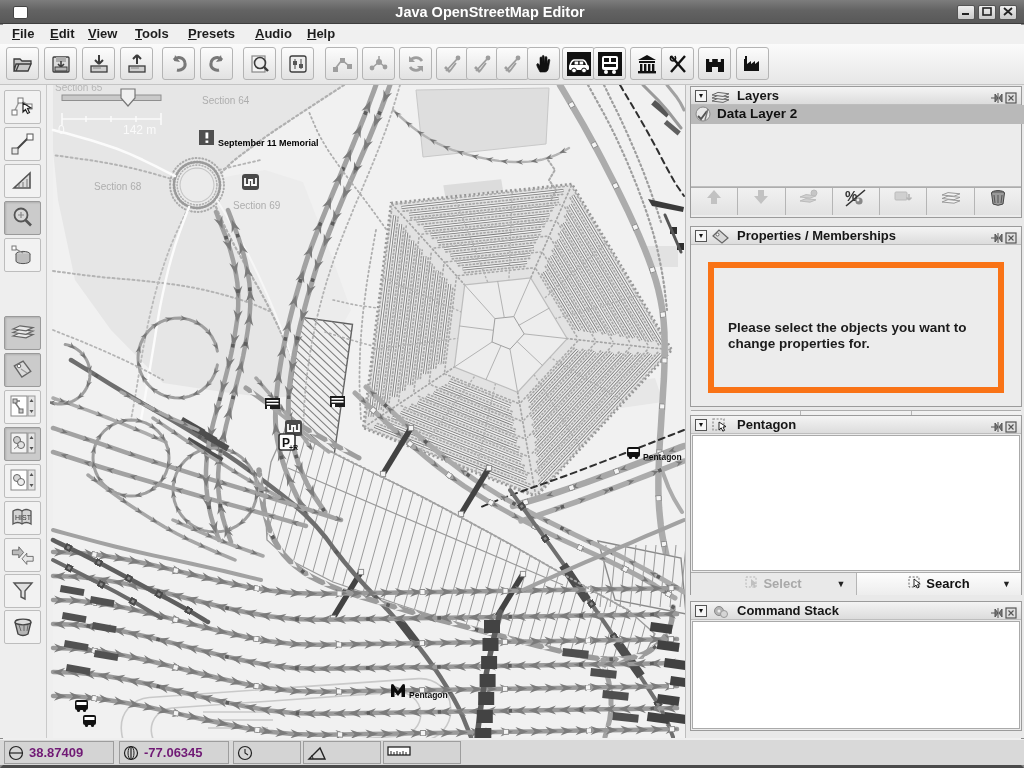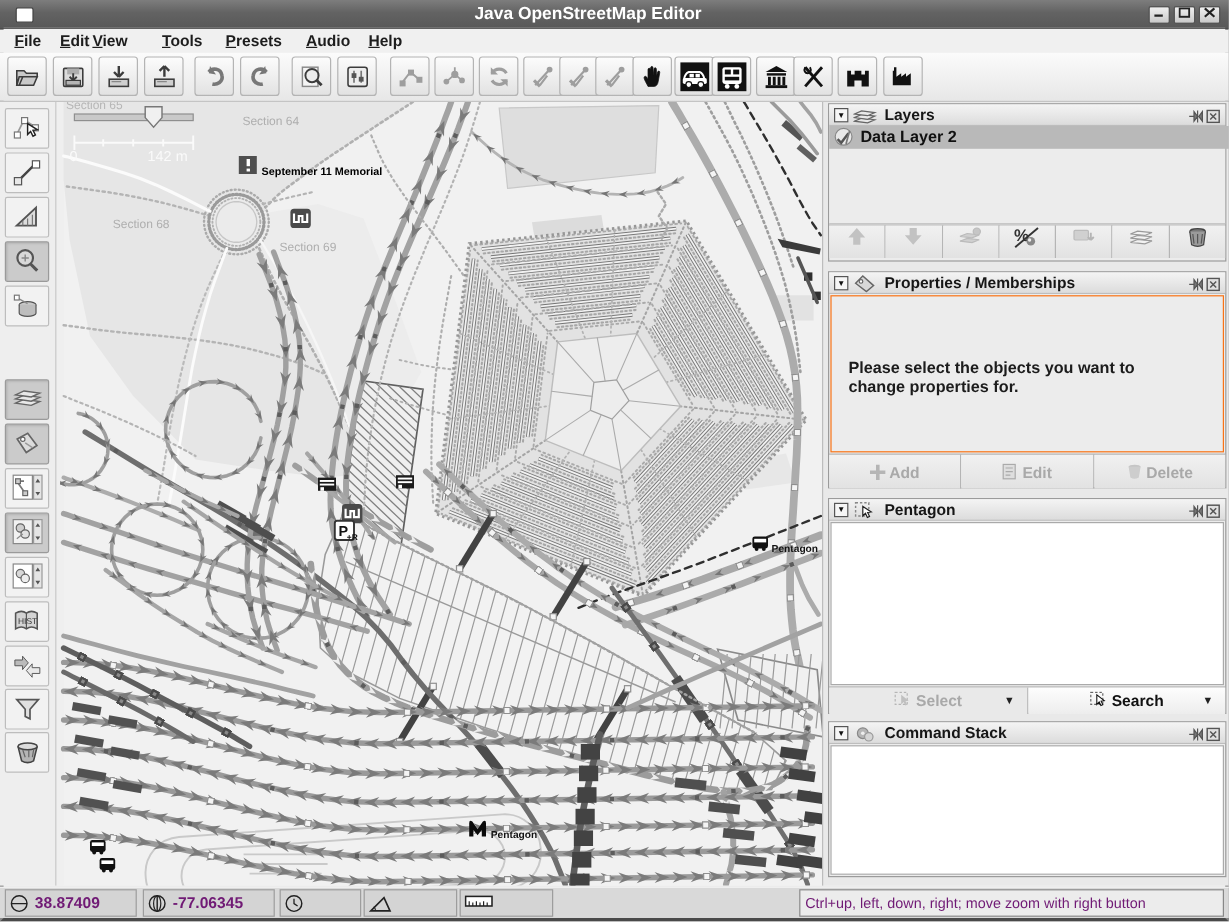--- a/index.html
+++ b/index.html
@@ -68,21 +68,21 @@
 <div class="wbtn" style="right:28px"><svg width="10" height="9">
           <rect x="1" y="1" width="8" height="7" fill="none" stroke="#222" stroke-width="1.6"></rect>
         </svg></div>
 <div class="wbtn" style="right:7px"><svg width="10" height="9">
           <path d="M1,1 L9,8 M9,1 L1,8" stroke="#222" stroke-width="1.8"></path>
         </svg></div>
 </div>
 <div id="menu">
       <span style="left:12px"><u>F</u>ile</span>
       <span style="left:50px"><u>E</u>dit</span>
-      <span style="left:77px"><u>V</u>iew</span>
+      <span style="left:88px"><u>V</u>iew</span>
       <span style="left:135px"><u>T</u>ools</span>
       <span style="left:188px"><u>P</u>resets</span>
       <span style="left:255px"><u>A</u>udio</span>
       <span style="left:307px"><u>H</u>elp</span>
     </div>
 <div id="tbar">
       <div class="tb" style="left:6px">
         <svg width="24" height="24">
           <path d="M3,19 V7 h6 l2,2 h9 v3 H8 l-3,7 z M5,12 h15 l-3,7 H3 z" fill="#c9c9c9" stroke="#3c3c3c" stroke-width="1.3"></path>
         </svg>
@@ -936,21 +936,21 @@
             </svg></div>
 <div class="ptitle">Properties / Memberships</div>
           <div class="hbtns"><svg width="28" height="12">
               <g stroke="#444" stroke-width="1.2" fill="#bbb">
                 <path d="M1,6 h4 M5,2 l3,4 l-3,4 z M12,2 l-3,4 l3,4 z M8,1 v10" fill="#777" stroke="#555" stroke-width="1"></path>
               </g>
               <rect x="16" y="1" width="10" height="10" fill="#e0e0e0" stroke="#555" stroke-width="1.2"></rect>
               <path d="M18.5,3.5 l5,5 m0,-5 l-5,5" stroke="#555" stroke-width="1.2"></path>
             </svg></div>
         </div>
-<div class="pbody" style="height:131px;border:1px solid #f97316;margin:1px;">
+<div class="pbody" style="height:131px;border:6px solid #f97316;margin:17px;">
 <div style="position:absolute;left:14px;top:52px;font-size:13.5px;font-weight:bold;color:#1c1c1c;line-height:16px">Please select the objects you want to<br>change properties for.</div>
 </div>
 <div class="btnrow" style="height:29px">
 <div class="b" style="line-height:29px"><svg width="13" height="13" style="vertical-align:-2px">
               <path d="M5,0 h3 v5 h5 v3 h-5 v5 h-3 v-5 H0 v-3 h5 z" fill="#b5b5b5"></path>
             </svg> Add</div>
 <div class="b" style="line-height:29px"><svg width="13" height="14" style="vertical-align:-2px">
               <rect x="1" y="1" width="10" height="12" fill="#dedede" stroke="#aaa"></rect>
               <path d="M3,4 h6 M3,7 h6 M3,10 h4" stroke="#aaa"></path>
             </svg> Edit</div>
@@ -1035,16 +1035,13 @@
           <path d="M2,14 L18,14 L13,3 Z" fill="none" stroke="#222" stroke-width="1.4"></path>
           <path d="M6,14 a5,5 0 0 0 -1.5,-3.5" stroke="#222" fill="none"></path>
         </svg>
       </div>
 <div class="sbox" style="left:383px;width:78px">
         <svg width="24" height="12">
           <rect x="1" y="2" width="22" height="8" fill="#fff" stroke="#222" stroke-width="1.3"></rect>
           <path d="M4,6 v4 M7,7 v3 M10,6 v4 M13,7 v3 M16,6 v4 M19,7 v3" stroke="#222"></path>
         </svg>
       </div>
-<div class="sbox" style="left:666px;width:354px;background:#ececec;border-color:#888;font-weight:normal;font-size:12px">
-        <span style="position:absolute;left:4px;top:4px">Ctrl+up, left, down, right; move zoom with right button</span>
-      </div>
 </div>
 </div>
 </body></html>

